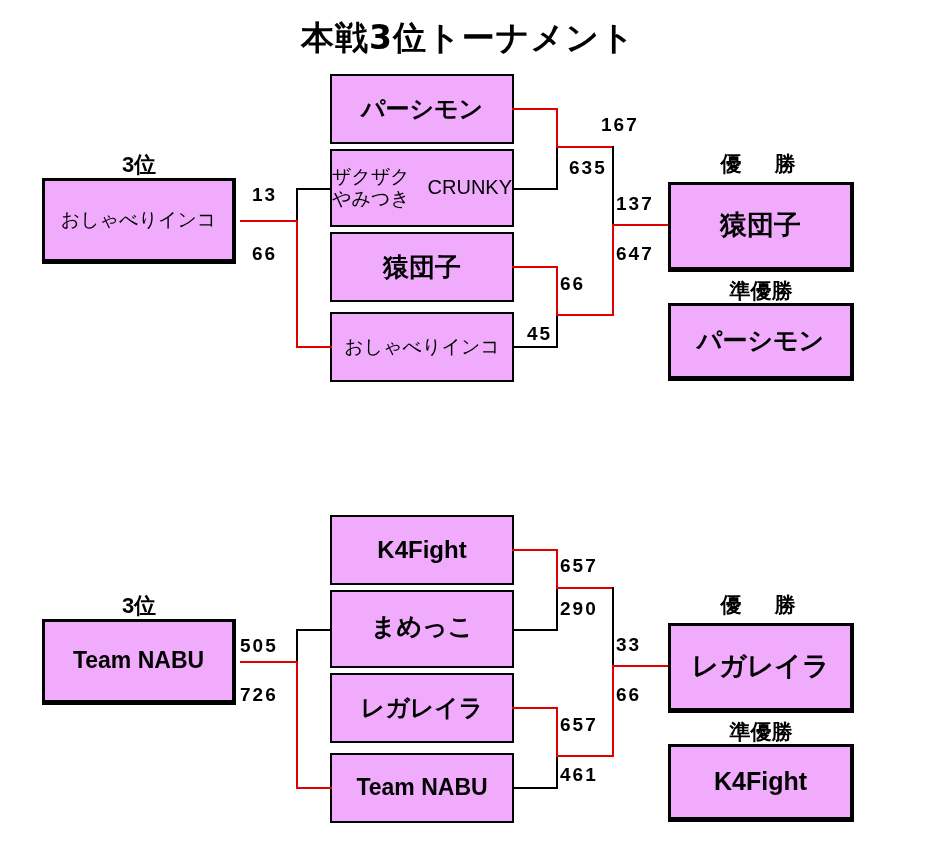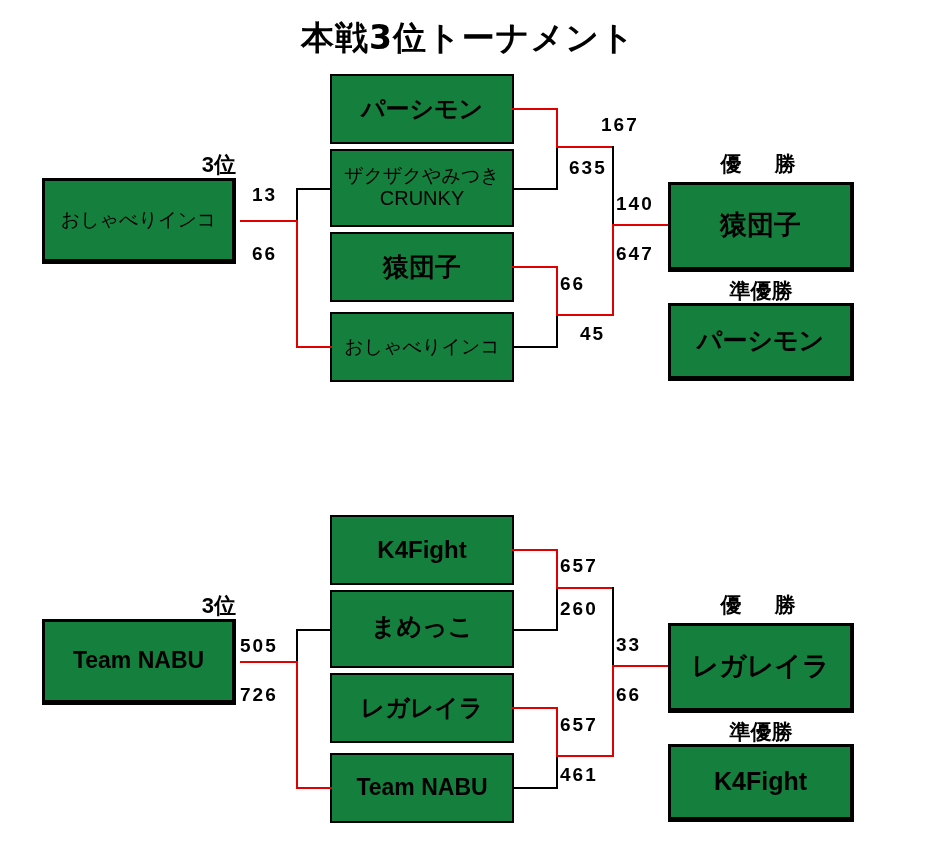--- a/index.html
+++ b/index.html
@@ -12,44 +12,44 @@
   #t1{top:0;padding-left:20px;}
   #t2{top:441px;}
 
   .title{
     position:absolute;top:16px;left:0;width:936px;text-align:center;
     font-size:33px;font-weight:bold;letter-spacing:1px;
     font-family:"DejaVu Sans","Liberation Sans",sans-serif;
   }
 
   
-  .box{position:absolute;box-sizing:border-box;background:#15803d;
+  .box{position:absolute;box-sizing:border-box;background:#f0abfc;
        display:flex;align-items:center;justify-content:center;
        text-align:left;line-height:1.18;}
   .box.thin{border:2px solid #000;}
   .box.thick{border:3px solid #000;border-right-width:4px;border-bottom-width:5px;}
 
   .seed-box{left:42px;top:178px;width:194px;height:86px;font-size:19px;}
-  .seed-label{position:absolute;left:42px;top:150px;width:194px;text-align:right;
+  .seed-label{position:absolute;left:42px;top:150px;width:194px;text-align:center;
               font-size:22px;font-weight:bold;}
 
   .r1{left:330px;width:184px;}
   .r1.b1{top:74px;height:70px;font-size:24px;font-weight:bold;}
   .r1.b2{top:149px;height:78px;font-size:19px;}
   .r1.b3{top:232px;height:70px;font-size:26px;font-weight:bold;}
   .r1.b4{top:312px;height:70px;font-size:19px;}
 
   .champ-label{position:absolute;left:668px;top:150px;width:186px;text-align:center;
                font-size:21px;font-weight:bold;letter-spacing:6px;}
   .champ-box{left:668px;top:182px;width:186px;height:90px;font-size:27px;font-weight:bold;}
   .runner-label{position:absolute;left:668px;top:277px;width:186px;text-align:center;
                 font-size:21px;font-weight:bold;}
   .runner-box{left:668px;top:303px;width:186px;height:78px;font-size:25px;font-weight:bold;}
 
-  .two-line{flex-direction:column;}
+  .two-line{}
   .two-line span{display:block;}
   .ln1{font-size:19px;}
   .ln2{font-size:20px;}
 
   
   .ln{position:absolute;background:#000;}
   .ln.red{background:#e00000;}
   .h{height:2px;}
   .v{width:2px;}
 
@@ -93,27 +93,27 @@
   <div class="score" style="left:560px;top:114px;margin-left:41px;">167</div>
   <div class="score" style="left:560px;top:157px;margin-left:9px;">635</div>
 
   <div class="ln h red" style="left:512px;top:266px;width:46px;"></div>
   <div class="ln h" style="left:512px;top:346px;width:46px;"></div>
   <div class="v ln red" style="left:556px;top:266px;height:50px;"></div>
   <div class="v ln" style="left:556px;top:314px;height:34px;"></div>
   <div class="ln h red" style="left:556px;top:314px;width:58px;"></div>
 
   <div class="score" style="left:560px;top:273px;">66</div>
-  <div class="score" style="left:580px;top:323px;">45</div>
+  <div class="score" style="left:527px;top:323px;">45</div>
 
   <div class="v ln" style="left:612px;top:146px;height:80px;"></div>
   <div class="v ln red" style="left:612px;top:224px;height:92px;"></div>
   <div class="ln h red" style="left:612px;top:224px;width:58px;"></div>
 
-  <div class="score" style="left:616px;top:193px;">140</div>
+  <div class="score" style="left:616px;top:193px;">137</div>
   <div class="score" style="left:616px;top:243px;">647</div>
 
   <div class="champ-label">優　勝</div>
   <div class="box thick champ-box">猿団子</div>
   <div class="runner-label">準優勝</div>
   <div class="box thick runner-box">パーシモン</div>
 </div>
 
 <div class="tournament" id="t2">
 
@@ -135,21 +135,21 @@
   <div class="score" style="left:240px;top:194px;">505</div>
   <div class="score" style="left:240px;top:243px;">726</div>
 
   <div class="ln h red" style="left:512px;top:108px;width:46px;"></div>
   <div class="ln h" style="left:512px;top:188px;width:46px;"></div>
   <div class="v ln red" style="left:556px;top:108px;height:38px;"></div>
   <div class="v ln" style="left:556px;top:146px;height:44px;"></div>
   <div class="ln h red" style="left:556px;top:146px;width:58px;"></div>
 
   <div class="score" style="left:560px;top:114px;">657</div>
-  <div class="score" style="left:560px;top:157px;">260</div>
+  <div class="score" style="left:560px;top:157px;">290</div>
 
   <div class="ln h red" style="left:512px;top:266px;width:46px;"></div>
   <div class="ln h" style="left:512px;top:346px;width:46px;"></div>
   <div class="v ln red" style="left:556px;top:266px;height:50px;"></div>
   <div class="v ln" style="left:556px;top:314px;height:34px;"></div>
   <div class="ln h red" style="left:556px;top:314px;width:58px;"></div>
 
   <div class="score" style="left:560px;top:273px;">657</div>
   <div class="score" style="left:560px;top:323px;">461</div>
 

